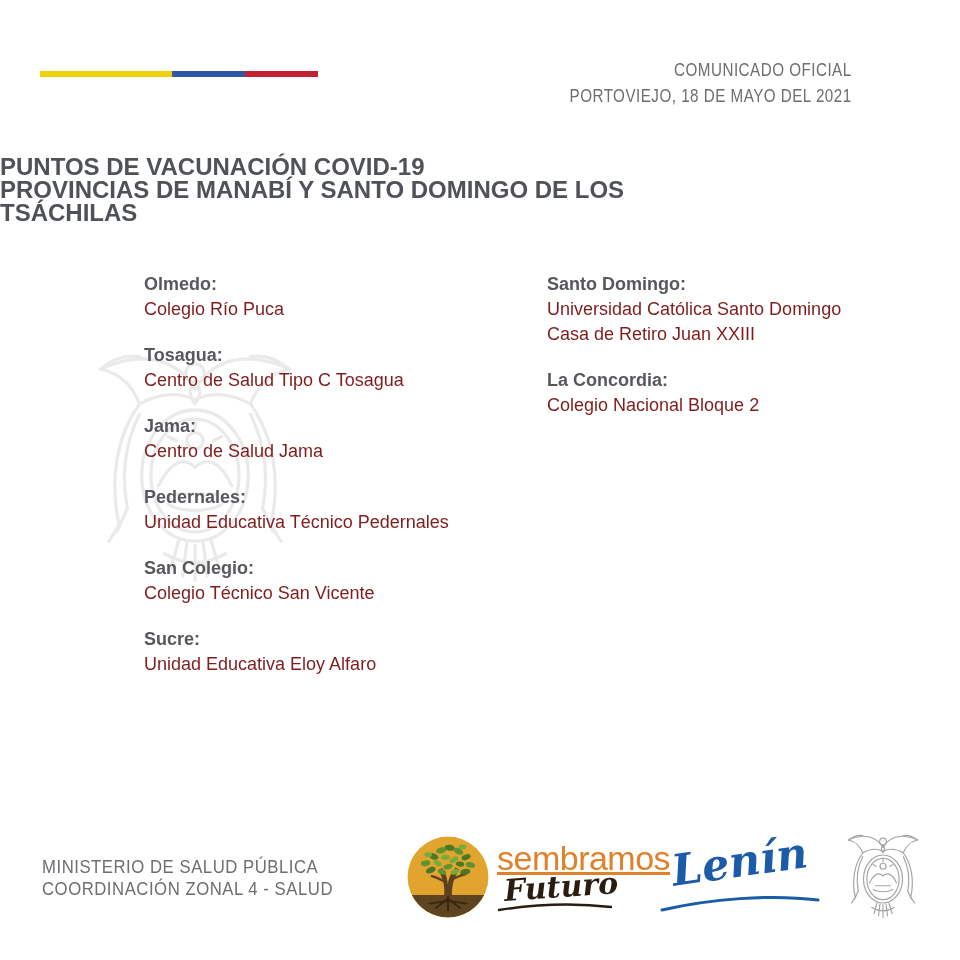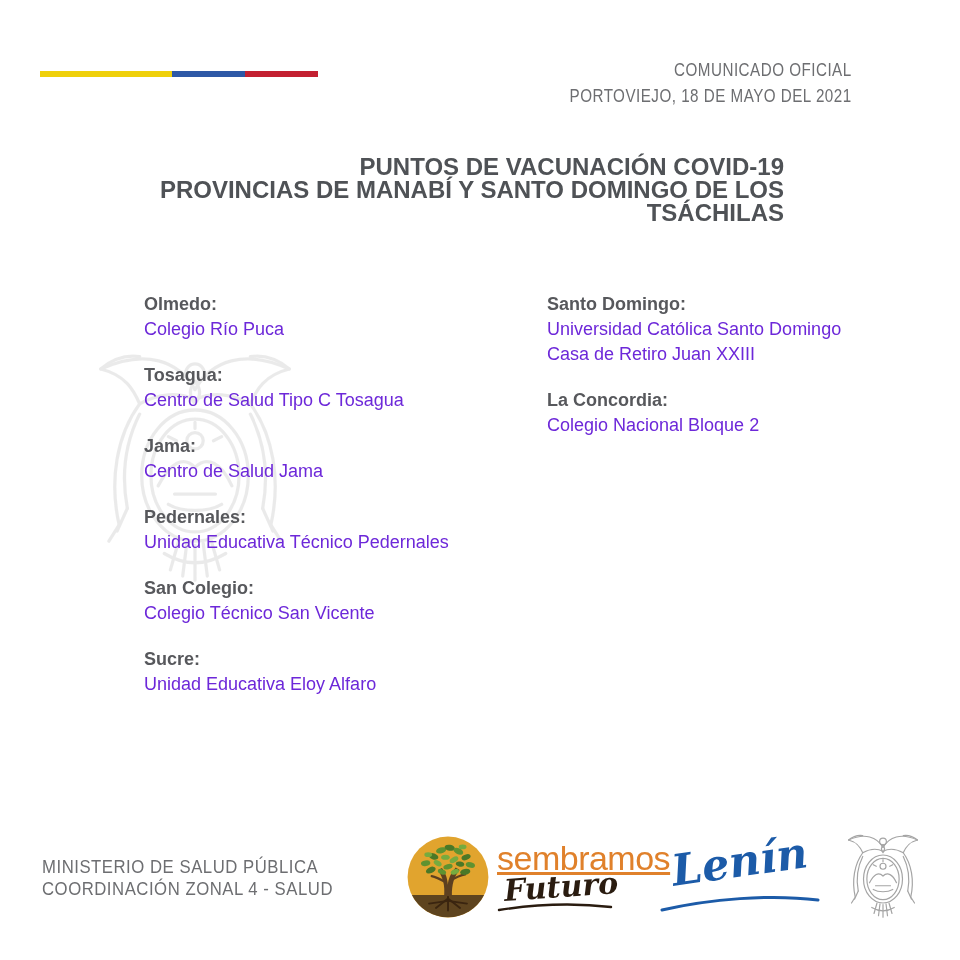--- a/index.html
+++ b/index.html
@@ -11,34 +11,34 @@
   .flag-bar .fy{width:132px;background:#efd00b;}
   .flag-bar .fb{width:73px;background:#2d58a6;}
   .flag-bar .fr{width:73px;background:#c32031;}
 
   
   .header-right{position:absolute;top:57px;right:108px;text-align:right;color:#6d6e71;
                 font-size:19px;line-height:26px;letter-spacing:.6px;
                 transform:scaleX(.8);transform-origin:100% 0;white-space:nowrap;}
 
   
-  .title{position:absolute;top:155px;left:0;width:760px;text-align:right;color:#4f5256;
-         font-weight:bold;font-size:24px;line-height:23px;letter-spacing:0;padding-left:24px;}
+  .title{position:absolute;top:155px;left:0;width:760px;text-align:left;color:#4f5256;
+         font-weight:bold;font-size:24px;line-height:23px;letter-spacing:0;}
 
   
   .watermark{position:absolute;left:72px;top:336px;width:246px;height:271px;
              color:#8a8a8a;opacity:.17;}
 
   
-  .col{position:absolute;top:292px;width:420px;}
+  .col{position:absolute;top:272px;width:420px;}
   .col-left{left:144px;}
   .col-right{left:547px;}
   .loc{margin-bottom:21px;font-size:18px;line-height:25px;}
   .loc-city{font-weight:bold;color:#57585c;}
-  .loc-venue{color:#6d28d9;}
+  .loc-venue{color:#7f1d1d;}
 
   
   .ministry{position:absolute;left:42px;top:856px;color:#6d6e71;font-size:19px;
             line-height:22px;letter-spacing:.6px;transform:scaleX(.88);
             transform-origin:0 0;white-space:nowrap;}
   .tree-logo{position:absolute;left:405px;top:833px;width:86px;height:88px;}
   .brand-word{position:absolute;left:497px;top:839px;font-size:34px;color:#e0812b;
               letter-spacing:-.5px;text-decoration:underline;}
   .brand-script{position:absolute;left:504px;top:869px;font-family:"DejaVu Serif",serif;
                 font-style:italic;font-weight:bold;font-size:30px;color:#2a1c10;

